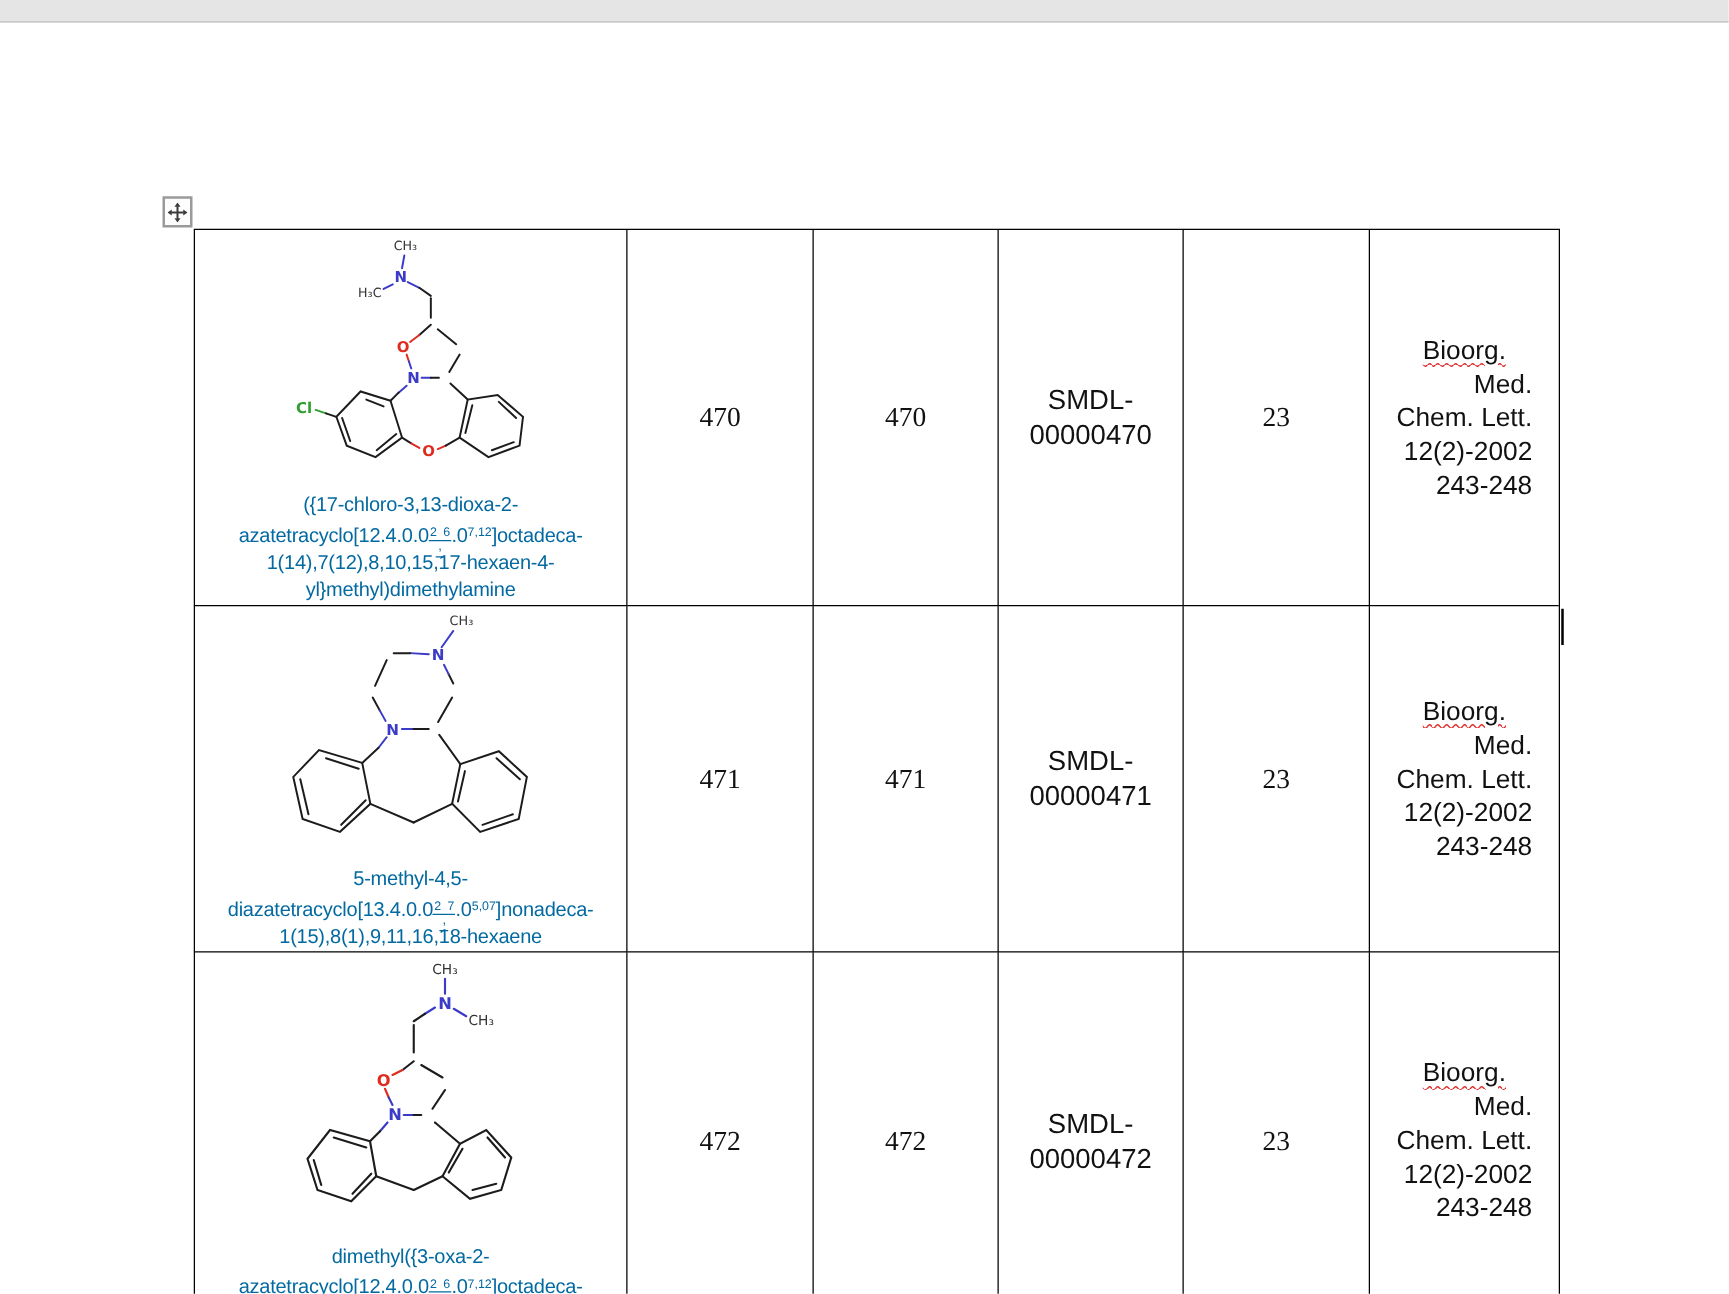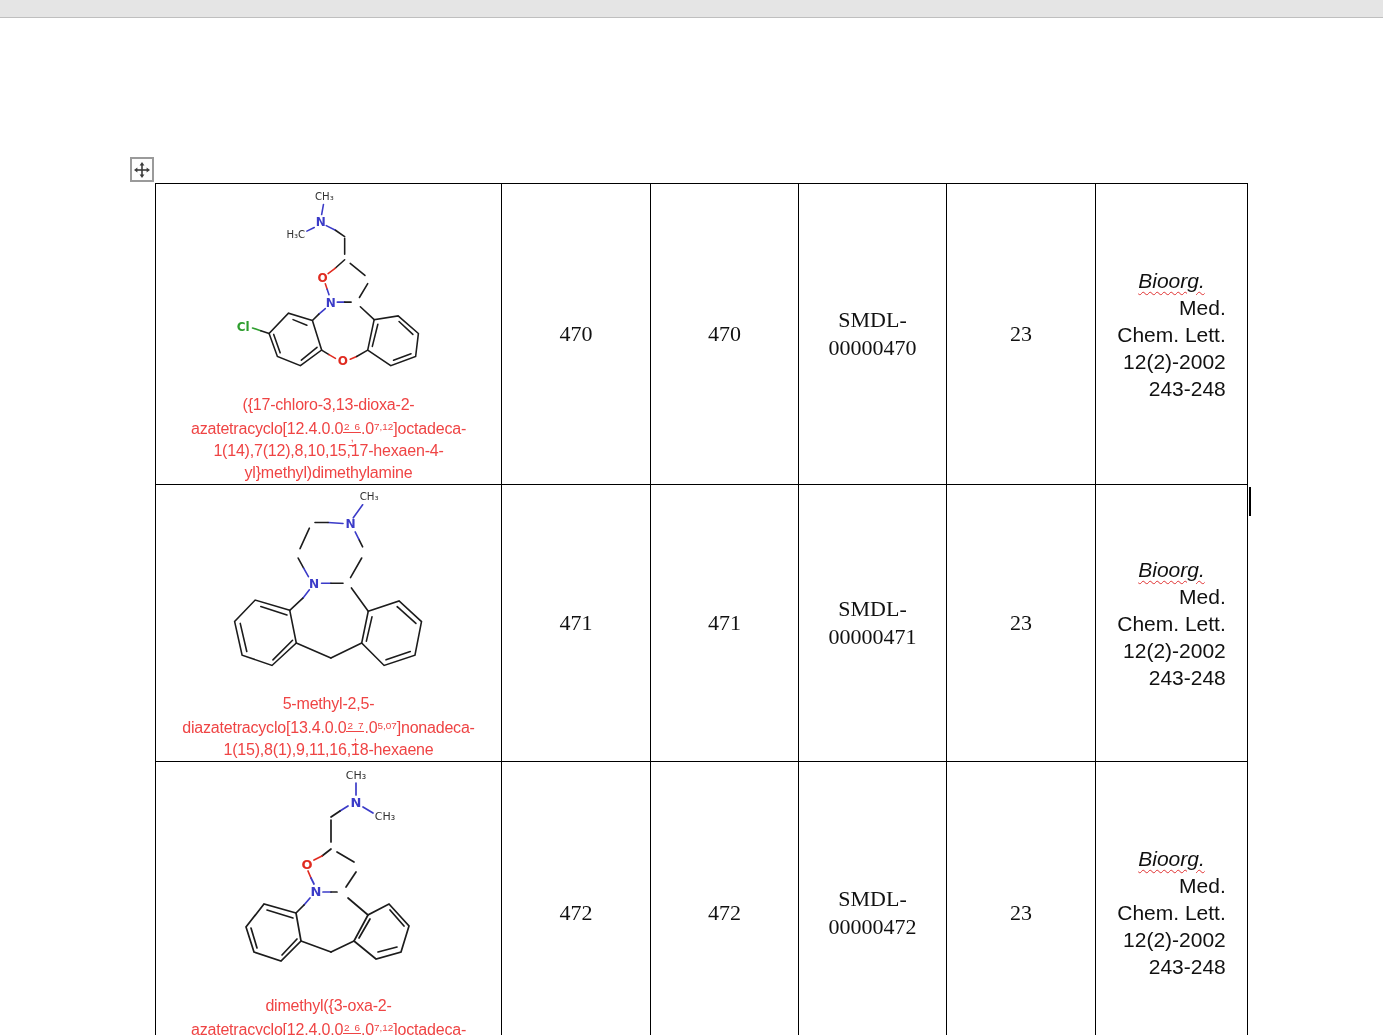--- a/index.html
+++ b/index.html
@@ -29,33 +29,32 @@
     border:1.6px solid #000;background:#fff;box-sizing:content-box;
   }
   .cell{
     border-right:1.6px solid #000;border-bottom:1.6px solid #000;
     display:flex;align-items:center;justify-content:center;
     overflow:hidden;box-sizing:border-box;
   }
   .cell.lastcol{border-right:none;}
   .cell.struct{flex-direction:column;justify-content:space-between;padding-top:2px;}
   .num{font-size:22px;font-family:Liberation Serif, serif;}
-  .smdl{font-size:22px;line-height:28px;text-align:center;white-space:pre-line;font-family:Liberation Serif, serif;}
+  .smdl{font-size:22px;line-height:28px;text-align:center;white-space:pre-line;}
   .ref{font-size:21px;line-height:27px;text-align:center;}
   .ref .wavy{
     display:block;
     text-decoration-line:underline;text-decoration-style:wavy;
     text-decoration-color:#e03131;text-decoration-thickness:1px;
     text-underline-offset:3px;
-    font-style:italic;
   }
   .ref .rest{display:block;white-space:pre-line;text-align:right;}
   .chem-name{
     width:100%;box-sizing:border-box;padding:0 2px;margin-top:14px;
-    text-align:center;color:#ef4444;font-size:16px;line-height:22px;
+    text-align:center;color:#0369a1;font-size:16px;line-height:22px;
     white-space:pre-line;letter-spacing:-0.2px;
   }
   sup.sp{font-size:0.62em;vertical-align:0.45em;letter-spacing:0;}
   .sgrp{display:inline-block;position:relative;vertical-align:0.45em;font-size:0.62em;line-height:1;letter-spacing:0;}
   .sgrp .sups{display:inline-block;border-bottom:1.3px solid currentColor;padding:0 1px 1px 1px;}
   .sgrp .sups .d + .d{margin-left:5px;}
   .sgrp .cma{
     position:absolute;top:100%;left:50%;transform:translateX(-50%);
     margin-top:0px;font-size:1.05em;line-height:1;
     border-bottom:1.3px solid currentColor;padding:0 2px 1px 2px;
@@ -200,21 +199,21 @@
 
       <polyline points="215,133 248,122 272,144 265,180 232,191 208,167 215,133"></polyline>
       <line x1="246" y1="128" x2="266" y2="146"></line>
       <line x1="260" y1="176" x2="234" y2="185"></line>
       <line x1="213" y1="165" x2="219" y2="139"></line>
 
       <text class="lbl" x="216" y="14">CH₃</text>
       <text class="at aN" x="196" y="44">N</text>
       <text class="at aN" x="157" y="108">N</text>
     </svg>
-    <div class="chem-name"><span>5-methyl-2,5-
+    <div class="chem-name"><span>5-methyl-4,5-
 diazatetracyclo[13.4.0.0</span><span class="sgrp"><span class="sups"><span class="d">2</span><span class="d">7</span></span><span class="cma">,</span></span><span>.0</span><sup class="sp">5,07</sup><span>]nonadeca-
 1(15),8(1),9,11,16,18-hexaene</span></div>
   </div>
   <div class="cell">
       <span class="num">471</span>
     </div>
   <div class="cell">
       <span class="num">471</span>
     </div>
   <div class="cell">

